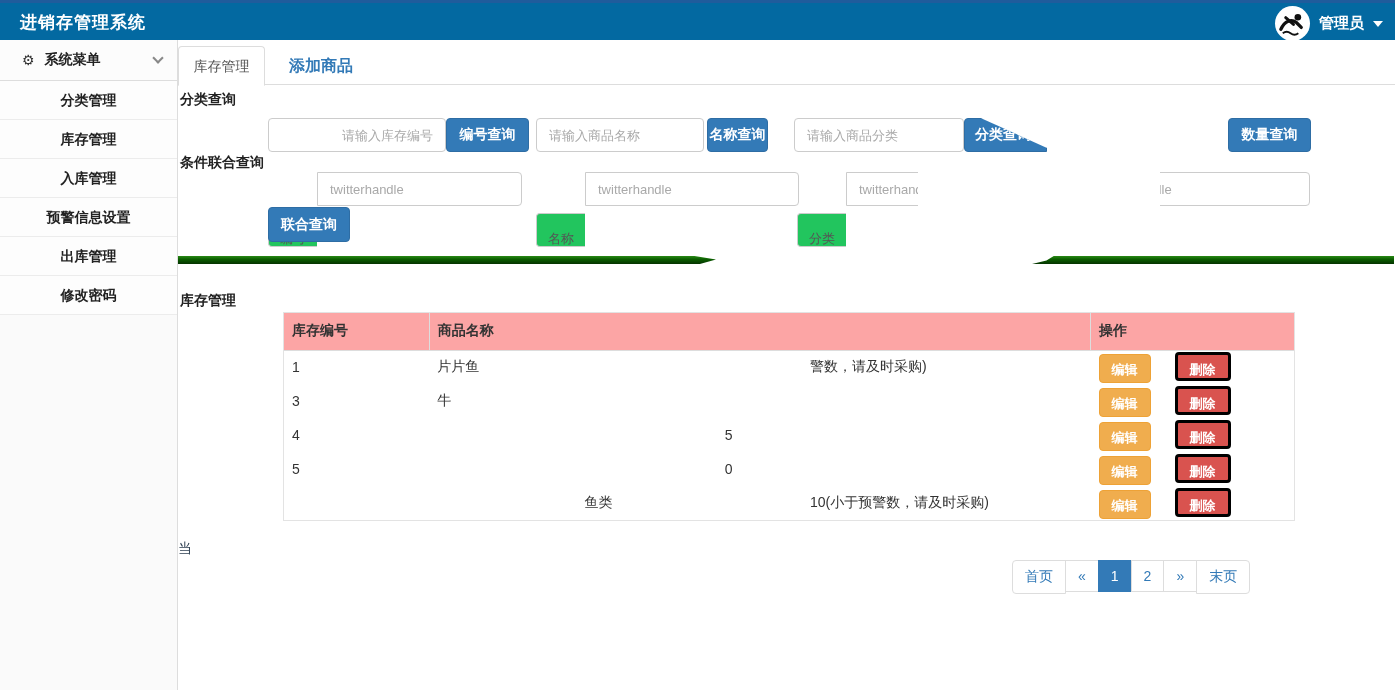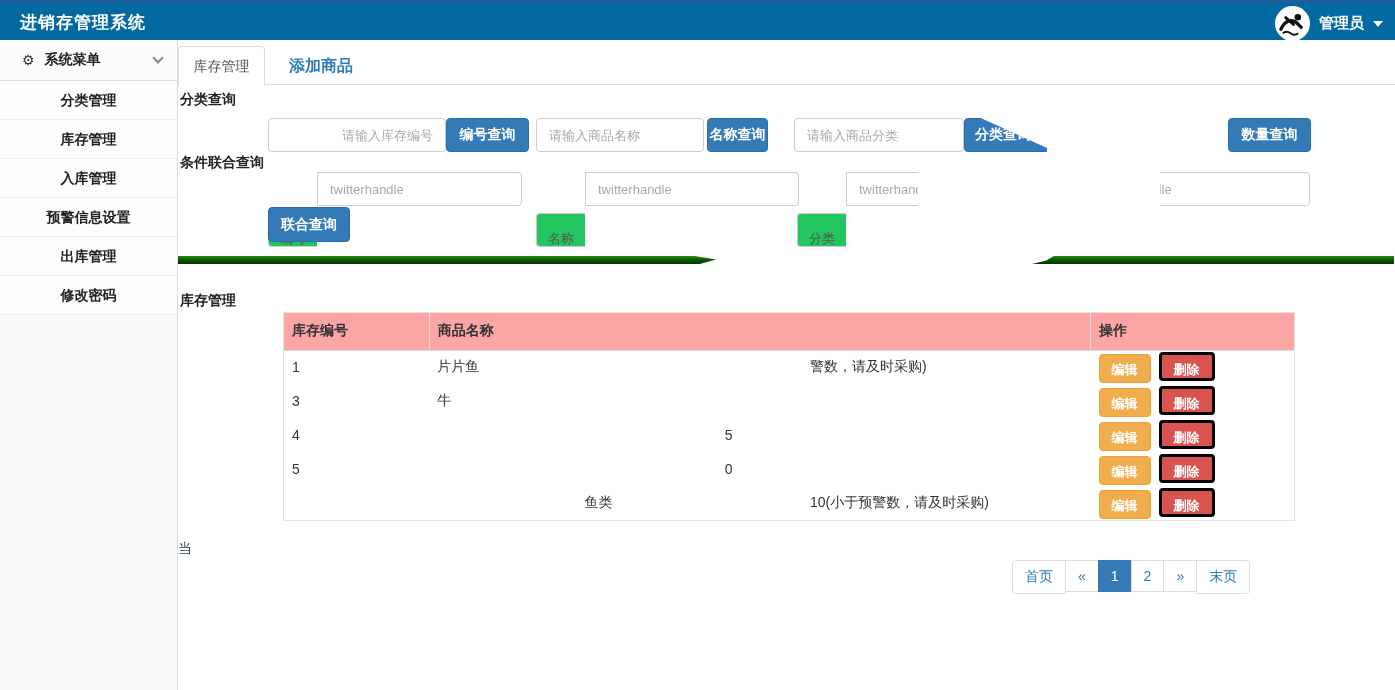--- a/index.html
+++ b/index.html
@@ -64,21 +64,21 @@
   
   .table-wrap { position:absolute; left:105px; top:272px; width:1012px; border:1px solid #e3e3e3; background:#fff; }
   table.inv { width:100%; border-collapse:collapse; table-layout:fixed; font-size:14px; }
   table.inv col.c0{width:145px} table.inv col.c1{width:147px} table.inv col.c2{width:140px}
   table.inv col.c3{width:85px}  table.inv col.c4{width:288px} table.inv col.c5{width:203px}
   table.inv th { height:37px; text-align:left; font-weight:bold; color:#333; padding:0 8px;
                  border-bottom:1px solid #ddd; background:#fca5a5; }
   table.inv th.bl { border-left:1px solid #ddd; }
   table.inv td { height:34px; padding:0 8px; color:#333; background:#fff; vertical-align:middle; }
   td.warn { color:#e02424; }
-  .btn-edit, .btn-del { display:inline-block; height:29px; padding:0 12px; margin-right:8px;
+  .btn-edit, .btn-del { display:inline-block; height:29px; padding:0 12px; margin-right:24px;
       border-radius:4px; color:#fff; font-size:13px; font-weight:bold; line-height:29px;
       cursor:pointer; border:none; font-family:"Liberation Sans","DejaVu Sans",sans-serif; }
   .btn-edit { background:#f0ad4e; border:1px solid #eea236; }
   .btn-del  { background:#d9534f; border:3px solid #000000; }
 
   .page-info { position:absolute; left:0; top:500px; font-size:14px; color:#2c3e50; }
 
   .pagination { position:absolute; left:834px; top:520px; display:flex; list-style:none; }
   .pagination a { display:block; min-width:33px; padding:7px 12px; text-align:center;
                   border:1px solid #ddd; margin-left:-1px; background:#fff; color:#337ab7;

